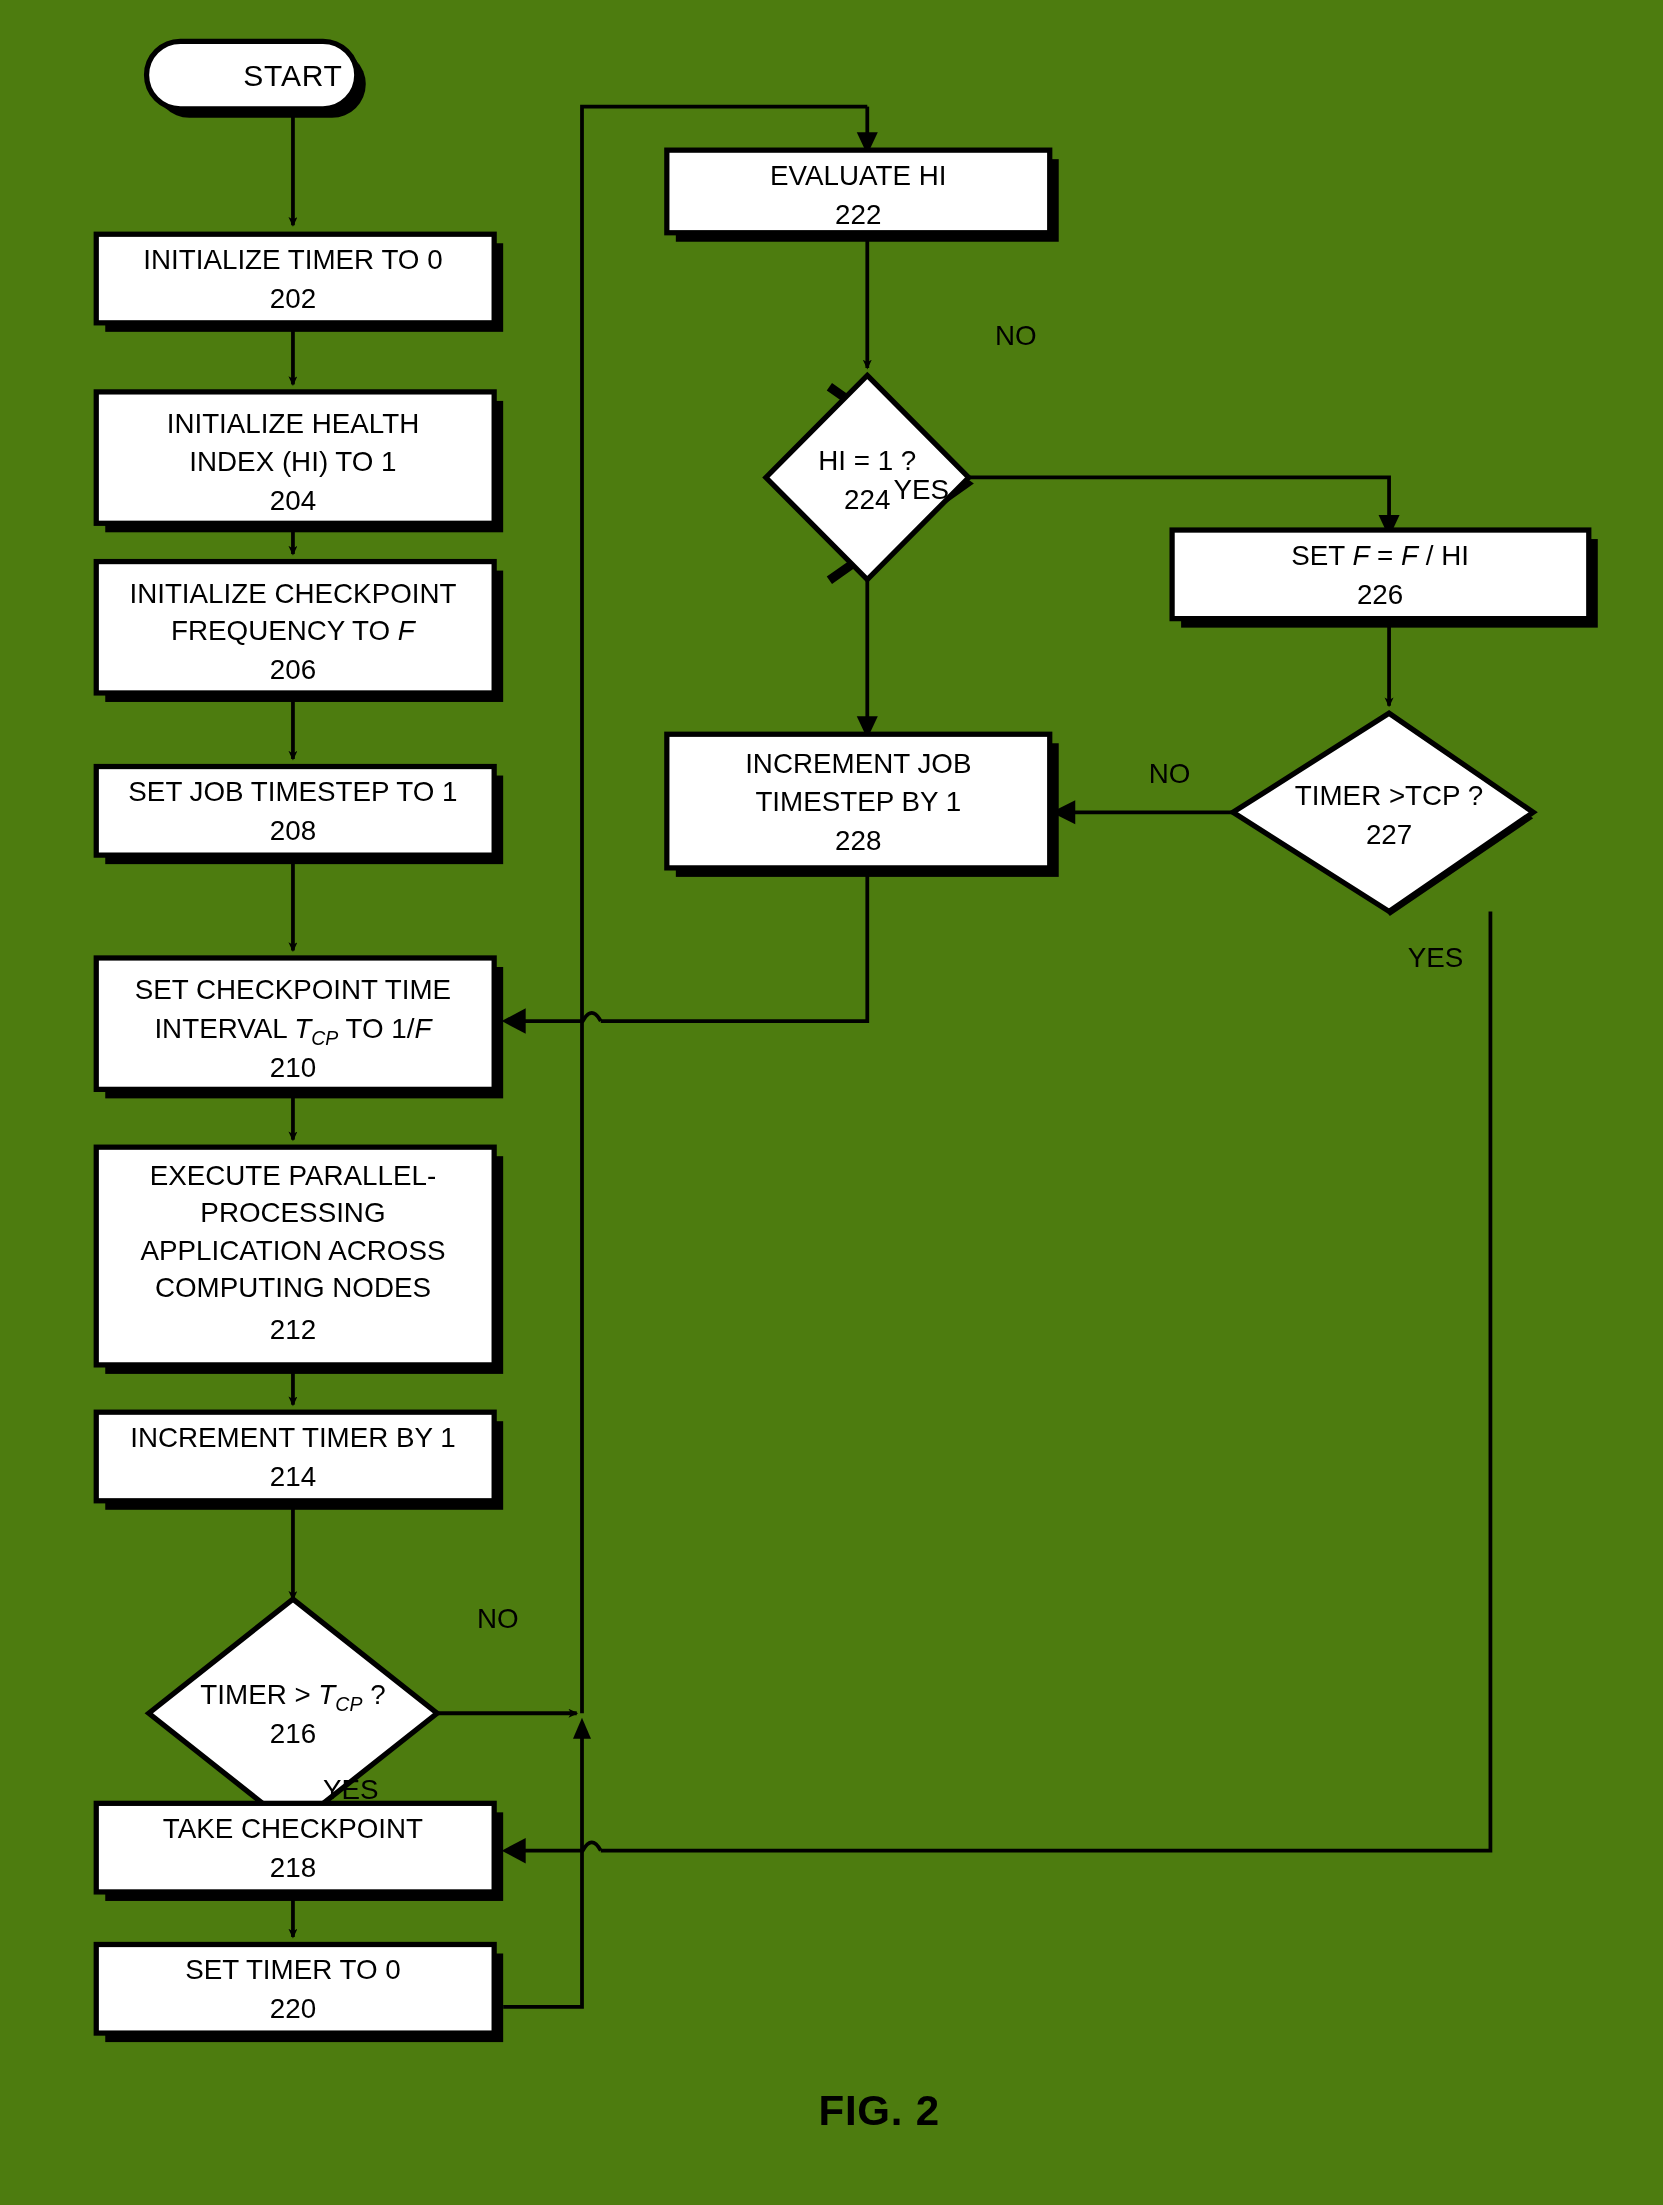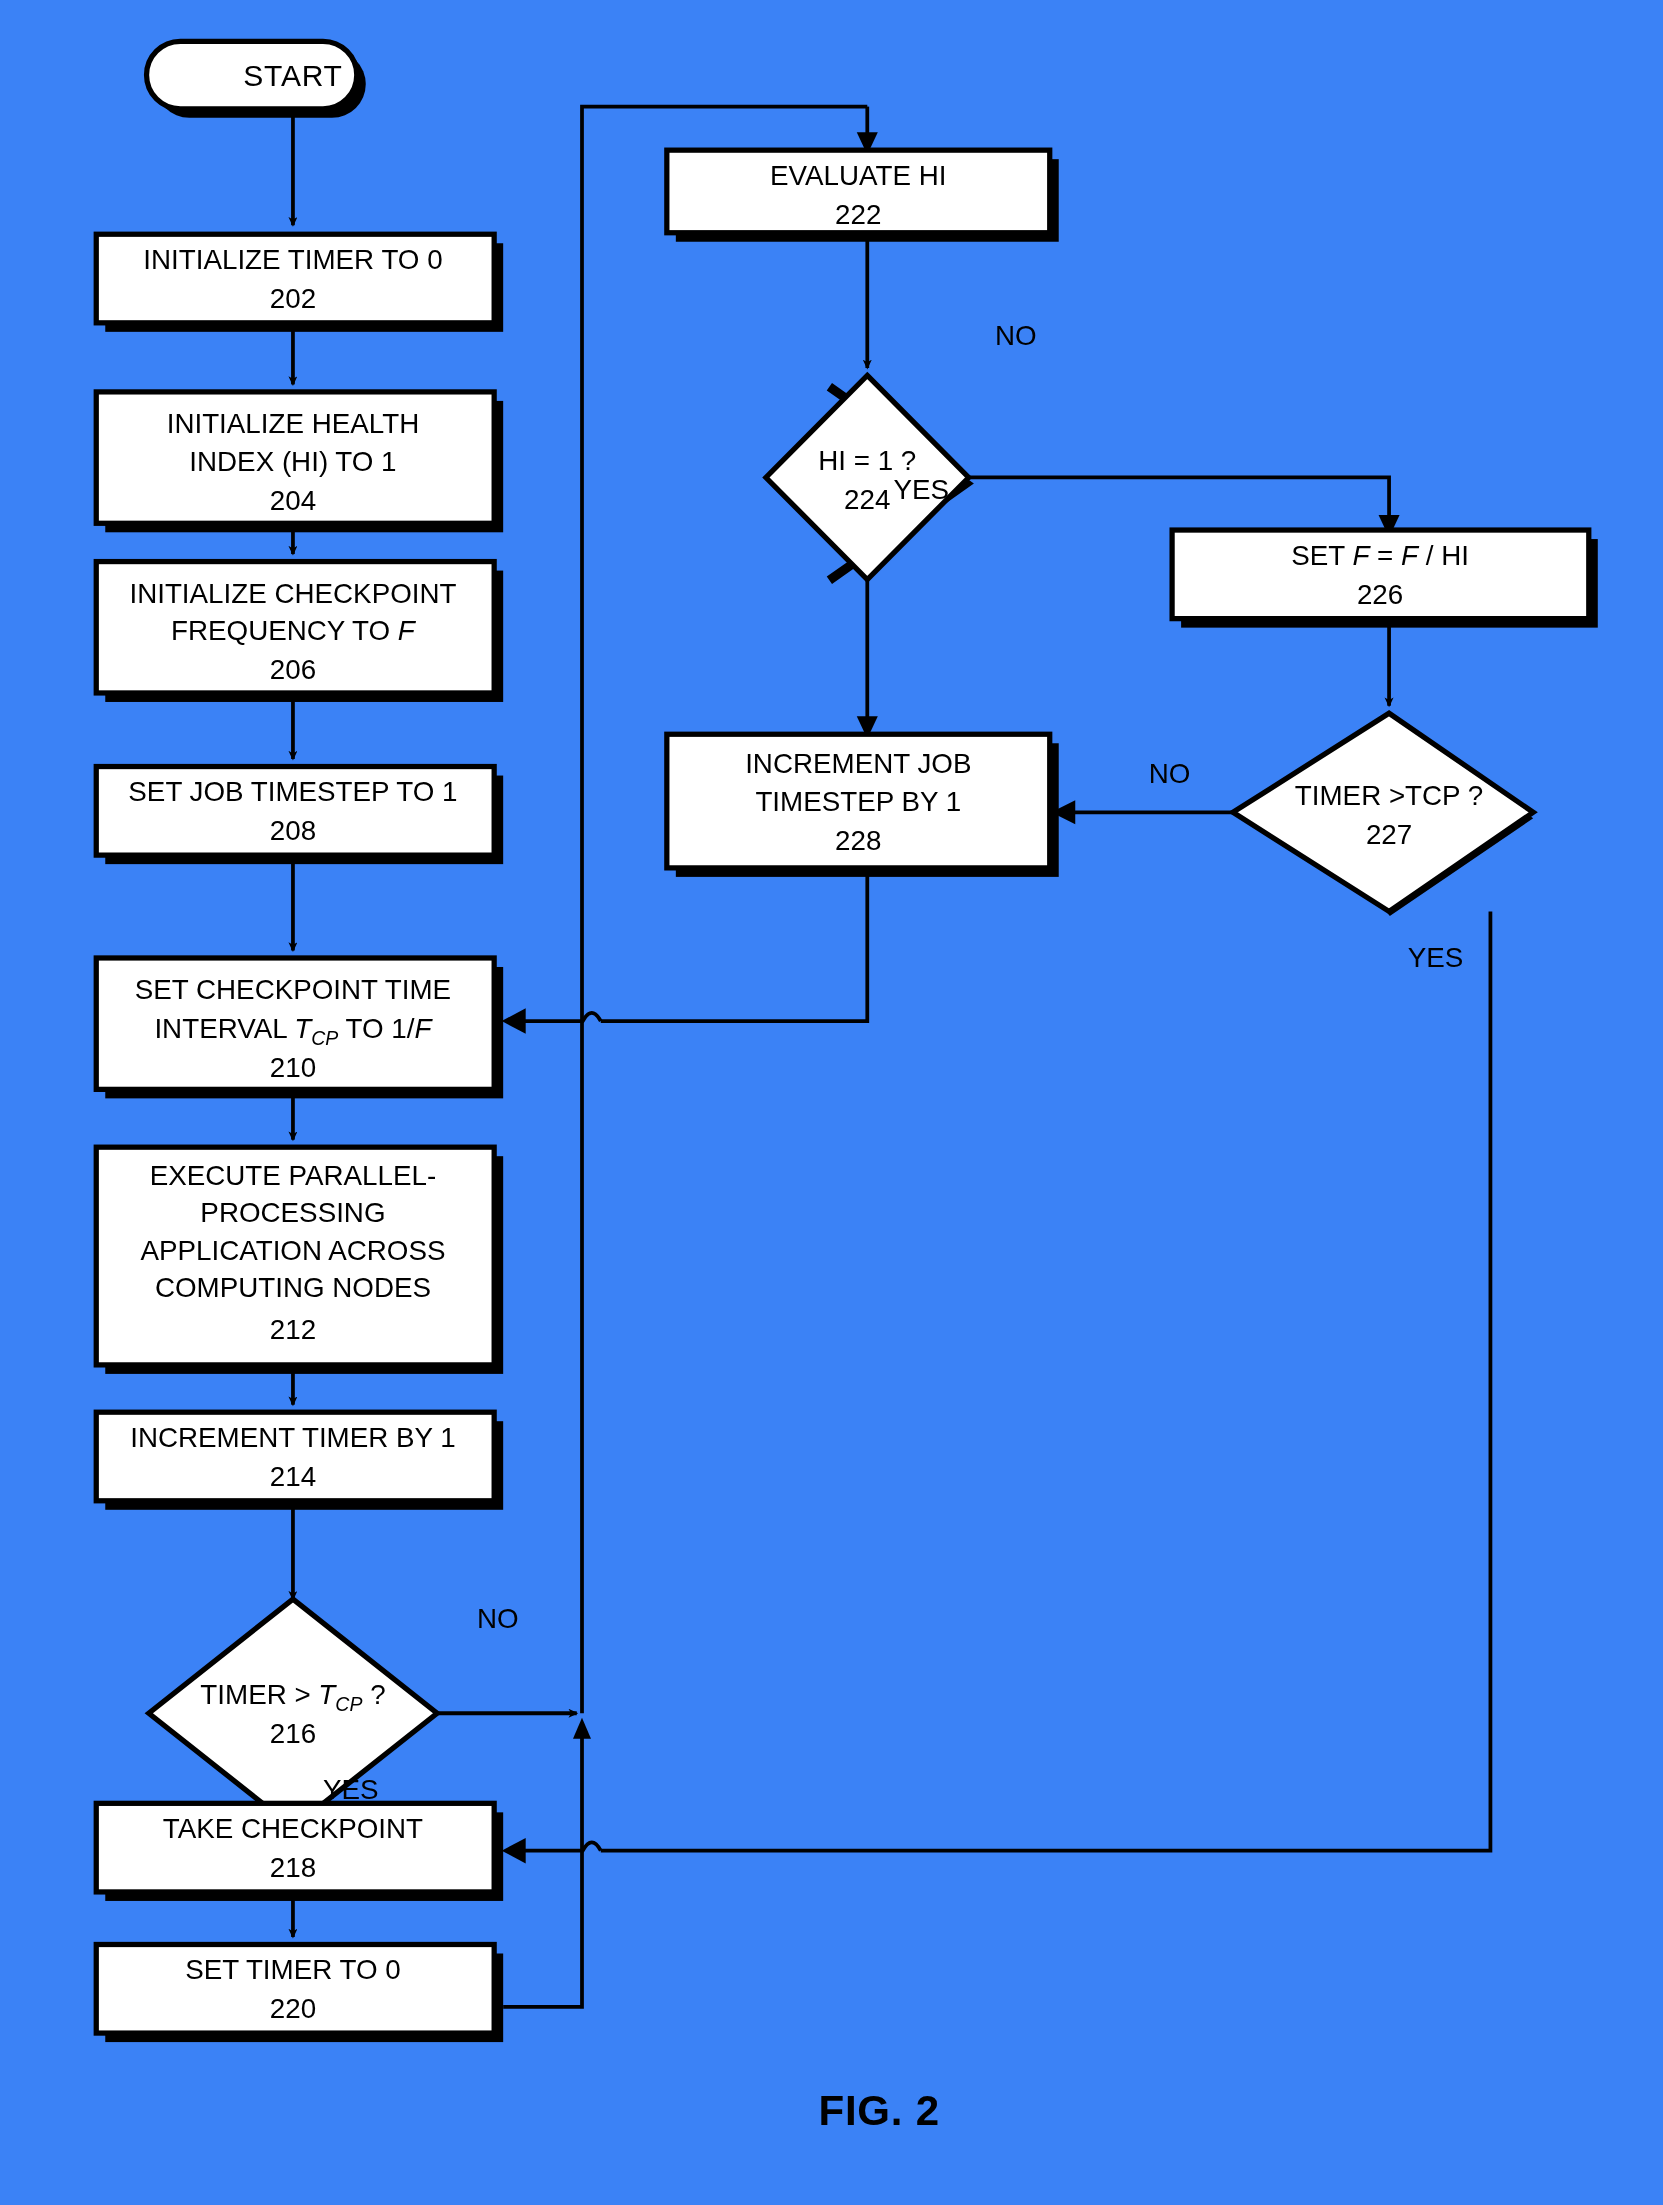--- a/index.html
+++ b/index.html
@@ -11,21 +11,21 @@
   body {
     width: 1664px;
     height: 2205px;
     font-family: "Liberation Sans", sans-serif;
     overflow: hidden;
   }
   #sheet {
     position: relative;
     width: 1664px;
     height: 2205px;
-    background: #3b82f6;
+    background: #4d7c0f;
   }
   svg#flow {
     position: absolute;
     left: 0;
     top: 0;
     width: 1664px;
     height: 2205px;
     display: block;
   }
   .shape-fill   { fill: #ffffff; }

